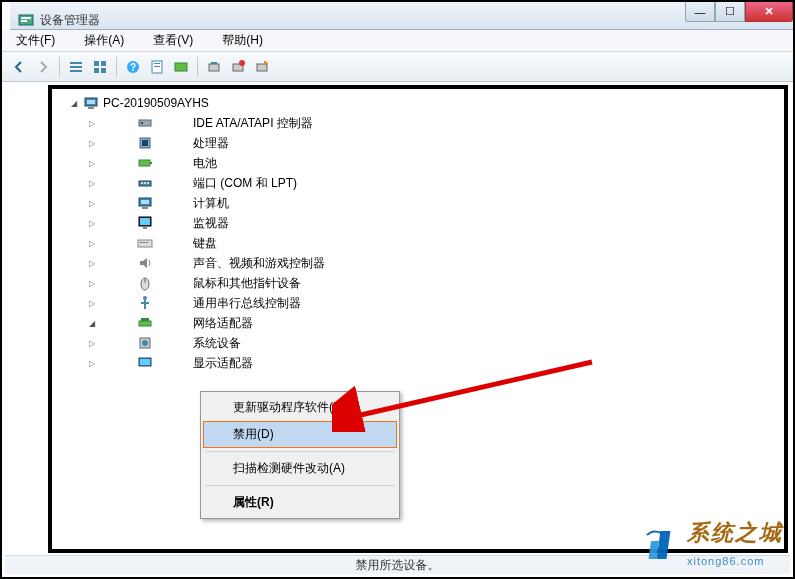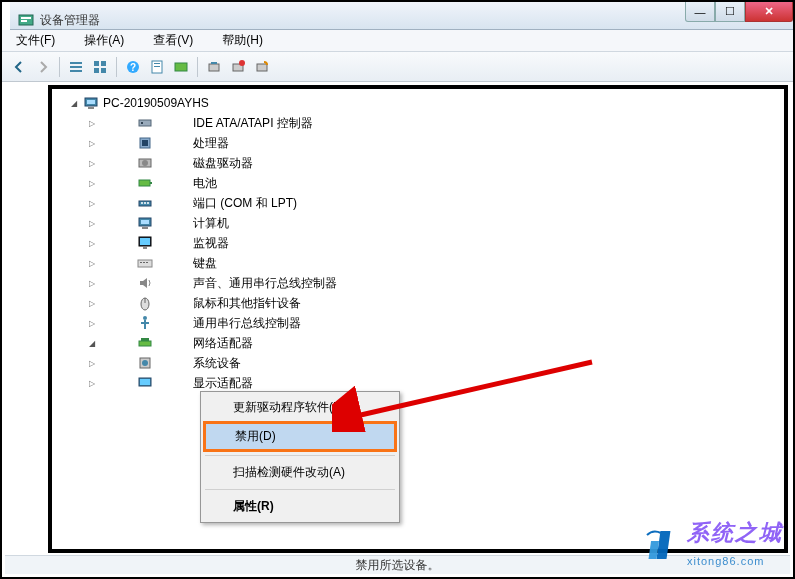--- a/index.html
+++ b/index.html
@@ -27,31 +27,31 @@
     .expander.collapsed::before { content: "▷"; font-size: 8px; color: #777; }
     .ticon { width: 16px; height: 16px; margin-right: 4px; flex-shrink: 0; }
     .label { color: #000; }
     .label.selected { background: #cce4f7; border: 1px dotted #3399ff; padding: 0 2px; }
     .indent-0 { padding-left: 4px; }
     .indent-1 { padding-left: 22px; gap: 36px; }
     .indent-2 { padding-left: 40px; }
     
     .context-menu { position: absolute; background: #f0f0f0; border: 1px solid #979797; box-shadow: 2px 2px 4px rgba(0,0,0,0.3); min-width: 200px; padding: 2px; }
     .ctx-item { padding: 5px 20px 5px 30px; cursor: default; white-space: nowrap; }
-    .ctx-item.highlighted { background: #c0d8f0; border: 3px solid #f97316; padding: 4px 19px 4px 29px; }
+    .ctx-item.highlighted { background: #c0d8f0; border: 1px solid #f97316; padding: 4px 19px 4px 29px; }
     .ctx-sep { height: 1px; background: #d0d0d0; margin: 3px 2px; }
     
     .statusbar { position: absolute; left: 3px; right: 3px; bottom: 3px; height: 19px; display: flex; align-items: center; padding: 0 6px; font-size: 12px; color: #333; border-top: 1px solid #d0d8e0; background: #f0f4f8; justify-content: center; }
     
     .arrow { position: absolute; pointer-events: none; }
     
     .watermark { position: absolute; right: 10px; bottom: 10px; display: flex; align-items: center; gap: 6px; opacity: 0.95; }
     .wm-logo { width: 36px; height: 36px; }
     .wm-text { display: flex; flex-direction: column; line-height: 1; }
-    .wm-main { font-size: 22px; font-weight: bold; color: #8b5cf6; letter-spacing: 2px; font-style: italic; }
+    .wm-main { font-size: 22px; font-weight: bold; color: #a16207; letter-spacing: 2px; font-style: italic; }
     .wm-sub { font-size: 11px; color: #3388cc; letter-spacing: 1px; margin-top: 12px; }
 
     svg { display: block; }
   </style>
 </head>
 <body>
 
 <div class="titlebar">
   <span class="titlebar-icon">
     <svg viewBox="0 0 16 16">
@@ -172,30 +172,20 @@
             <rect x="3" y="3" width="10" height="10" fill="#8ac" stroke="#468"></rect>
             <rect x="5" y="5" width="6" height="6" fill="#246"></rect>
           </svg>
         </span>
         <span class="label">处理器</span>
       </div>
       <div class="node indent-1">
         <span class="expander collapsed"></span>
         <span class="ticon">
           <svg viewBox="0 0 16 16">
-            <rect x="2" y="4" width="12" height="8" fill="#bbb" stroke="#666"></rect>
-            <circle cx="8" cy="8" r="3" fill="#888"></circle>
-          </svg>
-        </span>
-        <span class="label">磁盘驱动器</span>
-      </div>
-      <div class="node indent-1">
-        <span class="expander collapsed"></span>
-        <span class="ticon">
-          <svg viewBox="0 0 16 16">
             <rect x="2" y="5" width="11" height="6" fill="#6b4" stroke="#384"></rect>
             <rect x="13" y="7" width="2" height="2" fill="#384"></rect>
           </svg>
         </span>
         <span class="label">电池</span>
       </div>
       <div class="node indent-1">
         <span class="expander collapsed"></span>
         <span class="ticon">
           <svg viewBox="0 0 16 16">
@@ -242,21 +232,21 @@
         <span class="label">键盘</span>
       </div>
       <div class="node indent-1">
         <span class="expander collapsed"></span>
         <span class="ticon">
           <svg viewBox="0 0 16 16">
             <path d="M3 6 L6 6 L10 3 L10 13 L6 10 L3 10 Z" fill="#888"></path>
             <path d="M12 5 Q14 8 12 11" stroke="#888" fill="none"></path>
           </svg>
         </span>
-        <span class="label">声音、通用串行总线控制器</span>
+        <span class="label">声音、视频和游戏控制器</span>
       </div>
       <div class="node indent-1">
         <span class="expander collapsed"></span>
         <span class="ticon">
           <svg viewBox="0 0 16 16">
             <ellipse cx="8" cy="9" rx="4" ry="6" fill="#ddd" stroke="#666"></ellipse>
             <line x1="8" y1="3" x2="8" y2="8" stroke="#666"></line>
           </svg>
         </span>
         <span class="label">鼠标和其他指针设备</span>

